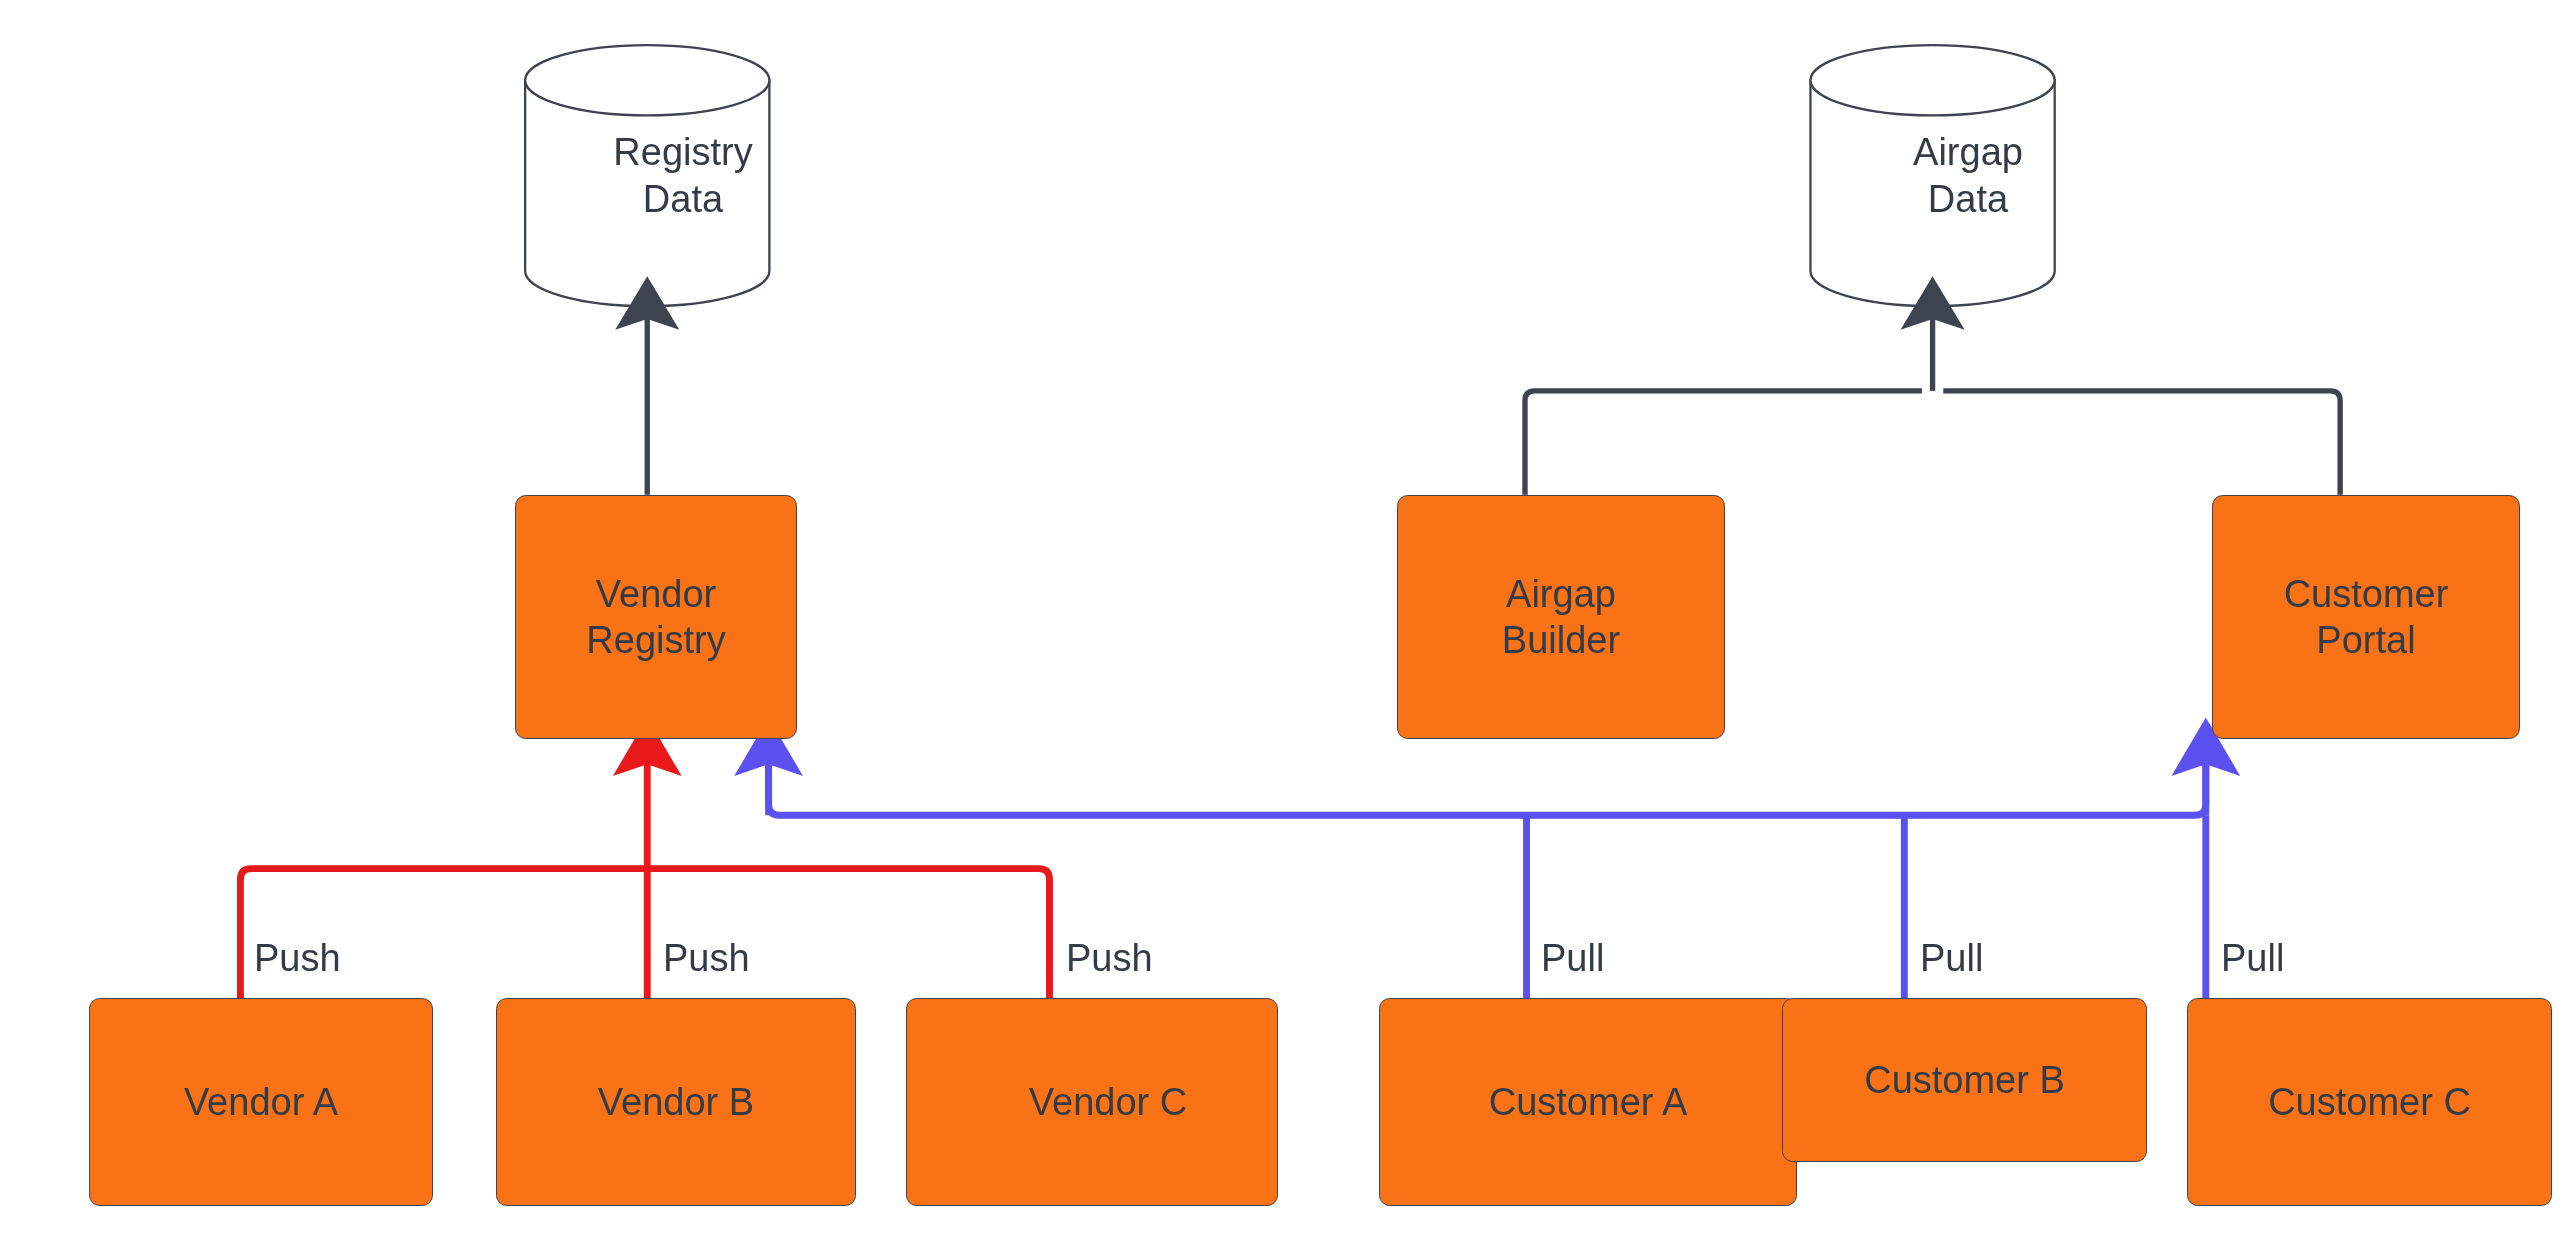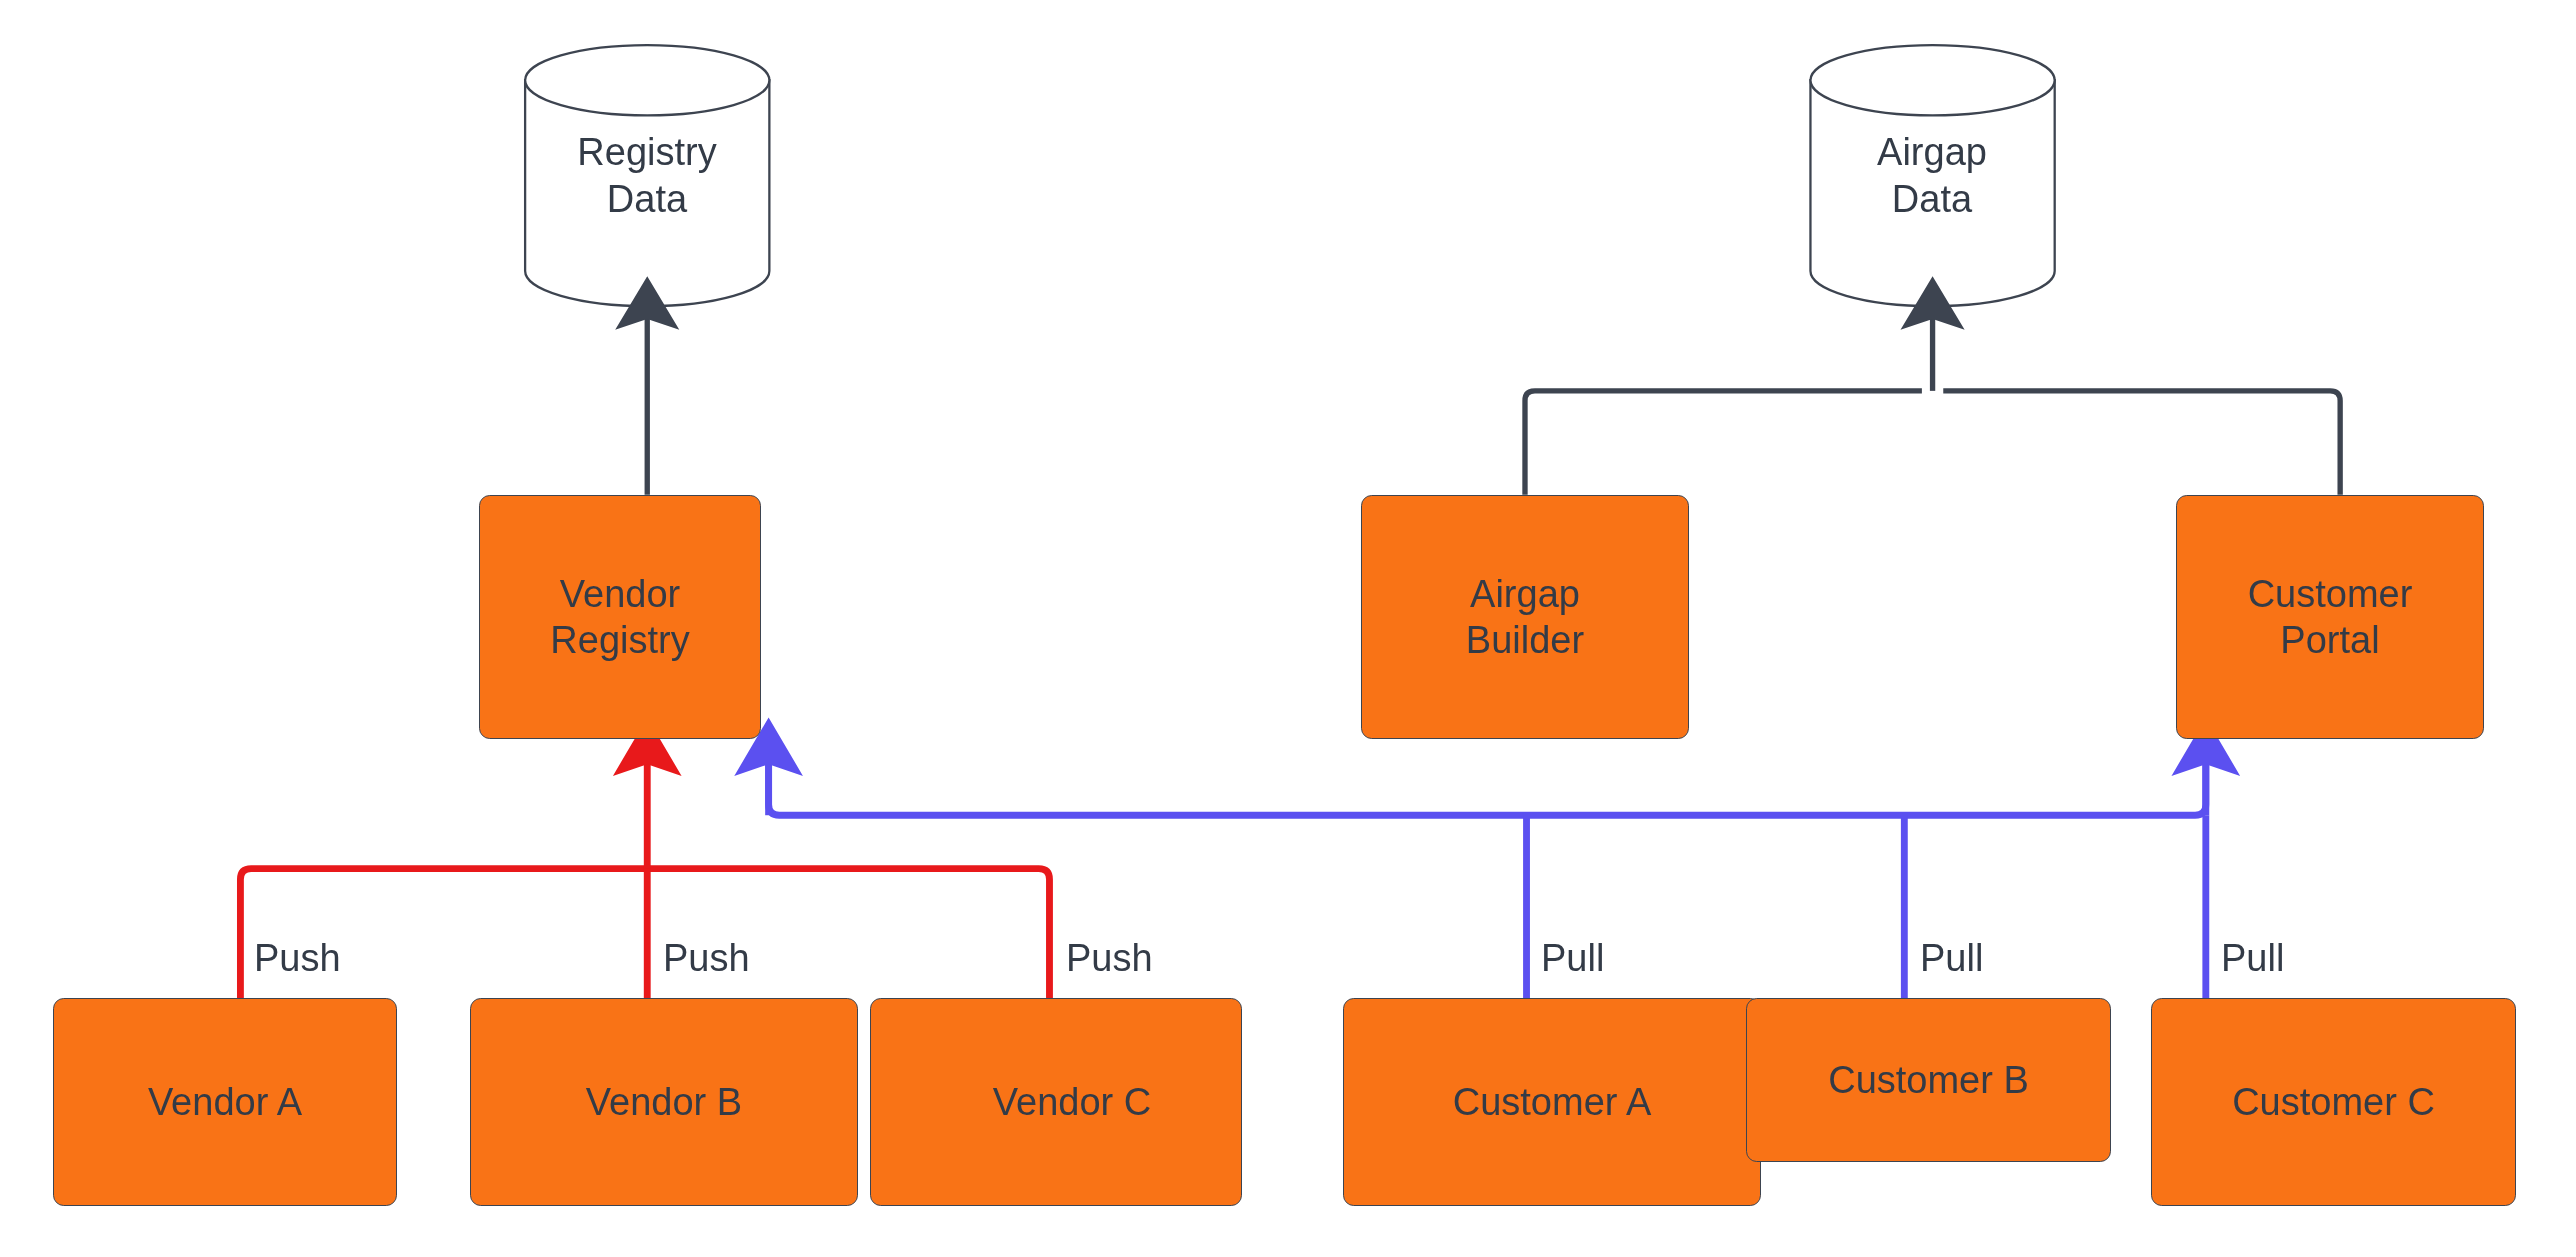--- a/index.html
+++ b/index.html
@@ -1,20 +1,20 @@
 <!DOCTYPE html>
 <html style="font-size:12.2px"><head>
 <meta charset="utf-8">
 <title>Architecture Diagram</title>
 <style>
   html,body{margin:0;padding:0;background:#ffffff;}
   body{font-family:"Liberation Sans","DejaVu Sans",sans-serif;}
   #stage{position:relative;width:2576px;height:1258px;background:#ffffff;overflow:hidden;}
   #wires{position:absolute;left:0;top:0;width:2576px;height:1258px;}
-  .node{position:absolute;box-sizing:border-box;display:flex;align-items:center;justify-content:center;text-align:center;color:#333b47;}
+  .node{position:absolute;box-sizing:border-box;display:flex;align-items:center;justify-content:center;text-align:center;color:#333b47;margin-left:36px;}
   .box{border:1.5px solid #3d4450;border-radius:10.7px;background:#f97316;font-size:38px;line-height:1.22;}
   .box .lbl{white-space:pre-line;}
   .cyl{background:transparent;font-size:38px;line-height:1.22;}
   .cyl .lbl{position:relative;z-index:2;white-space:pre-line;}
   .edgelabel{position:absolute;font-size:38px;color:#333b47;white-space:nowrap;}
 </style>
 </head>
 <body>
 
 <div id="stage">
@@ -82,21 +82,21 @@
 
   <div class="node box" style="left:2176px;top:495px;width:308px;height:244px;">
     <span class="lbl">Customer
 Portal</span>
   </div>
 
   <div class="node box" style="left:53px;top:998px;width:344px;height:208px;">
     <span class="lbl">Vendor A</span>
   </div>
 
-  <div class="node box" style="left:470px;top:998px;width:388px;height:208px;justify-content:center;">
+  <div class="node box" style="left:460px;top:998px;width:360px;height:208px;justify-content:center;">
     <span class="lbl">Vendor B</span>
   </div>
 
   <div class="node box" style="left:870px;top:998px;width:372px;height:208px;padding-left:32px;">
     <span class="lbl">Vendor C</span>
   </div>
 
   <div class="node box" style="left:1343px;top:998px;width:418px;height:208px;">
     <span class="lbl">Customer A</span>
   </div>

